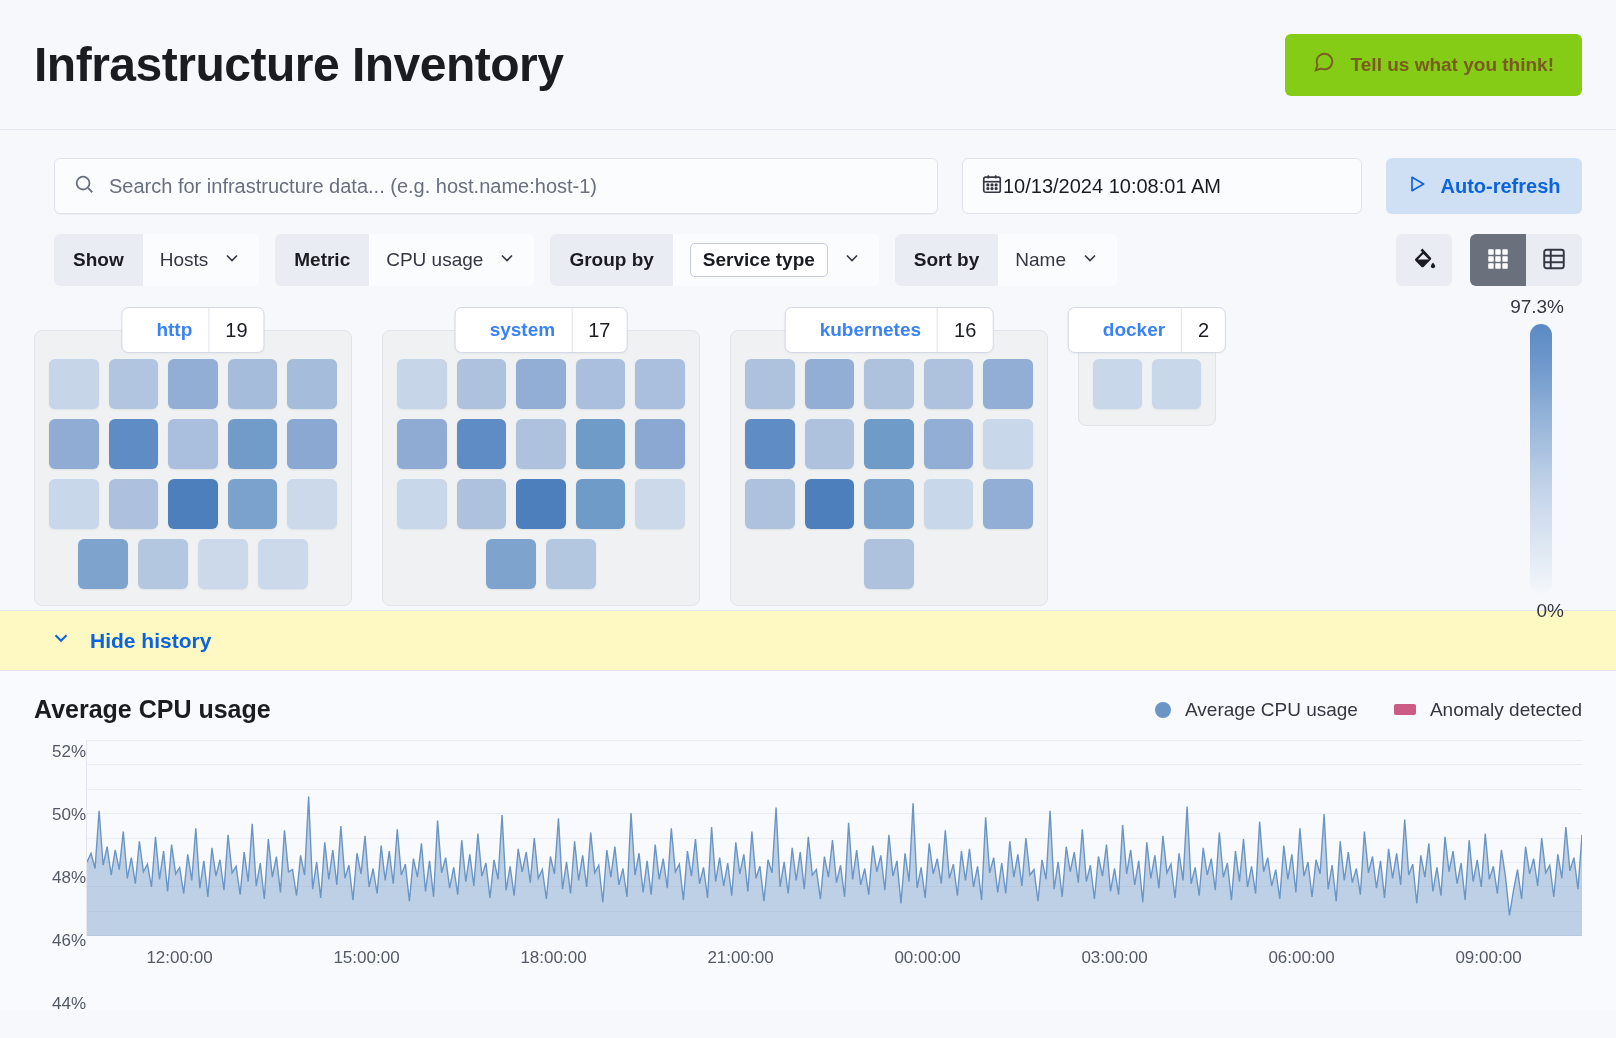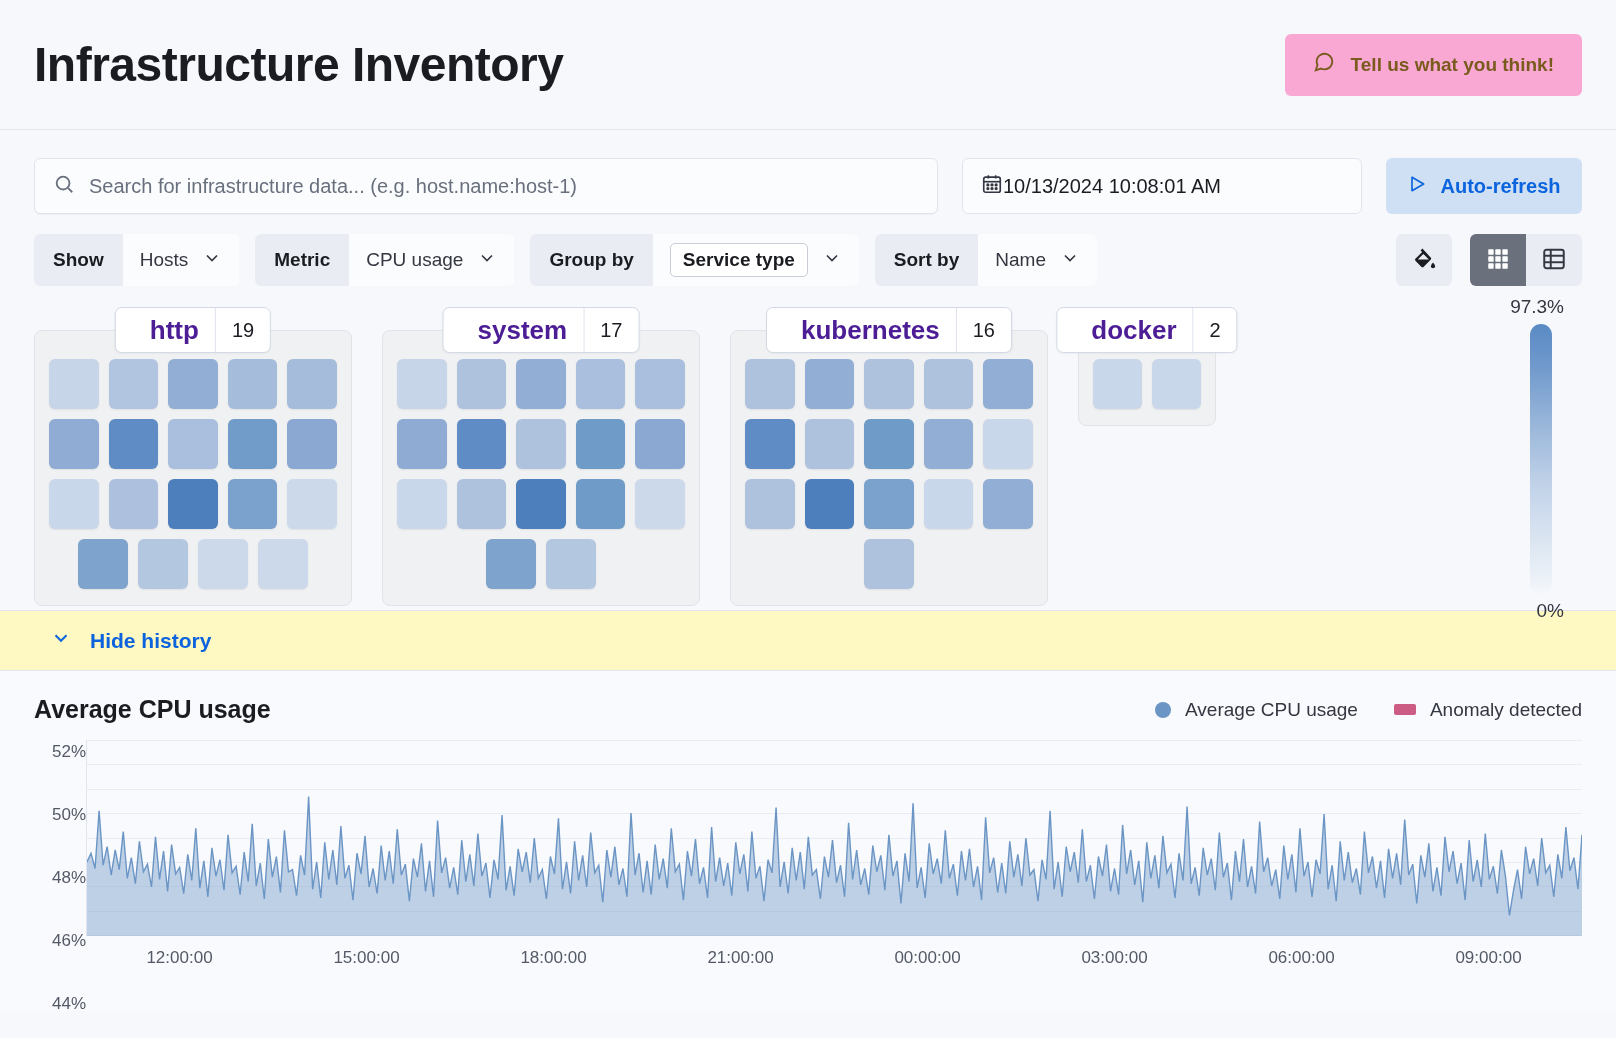--- a/index.html
+++ b/index.html
@@ -28,21 +28,21 @@
     color: #1a1c21;
     line-height: 1;
   }
   .header-right {
     margin-left: auto;
     display: flex;
     align-items: center;
     gap: 34px;
   }
   .feedback-btn {
-    background: #f9a8d4;
+    background: #84cc16;
     border: none;
     border-radius: 6px;
     height: 62px;
     padding: 0 28px;
     display: flex;
     align-items: center;
     gap: 16px;
     cursor: pointer;
     color: #7a5b1e;
     font-size: 19px;
@@ -59,21 +59,21 @@
     align-items: center;
     gap: 16px;
     cursor: pointer;
     color: #343741;
     font-size: 21px;
     font-weight: 700;
     font-family: "Liberation Sans", sans-serif;
   }
 
   
-  .toolbar { padding: 28px 34px 0 34px; background: #f7f8fc; }
+  .toolbar { padding: 28px 34px 0 34px; background: #f7f8fc; margin-left: 20px; }
   .search-row { display: flex; align-items: center; gap: 24px; }
   .search-box {
     flex: 1;
     height: 56px;
     background: #fbfcfe;
     border: 1px solid #dfe3ee;
     border-radius: 6px;
     display: flex;
     align-items: center;
     padding: 0 18px;
@@ -166,21 +166,21 @@
     background: #fff;
     border: 1px solid #d4dae5;
     border-radius: 7px;
     display: flex; align-items: stretch;
     z-index: 3;
     height: 46px;
     box-shadow: 0 1px 2px rgba(0,0,0,0.04);
   }
   .group-name {
     display: flex; align-items: center; padding: 0 16px;
-    color: #4c1d95; font-size: 26px; font-weight: 700;
+    color: #3b82f6; font-size: 19px; font-weight: 700;
     white-space: nowrap;
     cursor: pointer;
     margin-left: 18px;
   }
   .group-count {
     display: flex; align-items: center; padding: 0 16px;
     border-left: 1px solid #dfe3ee;
     color: #1a1c21; font-size: 20px;
   }
   .group-panel {

